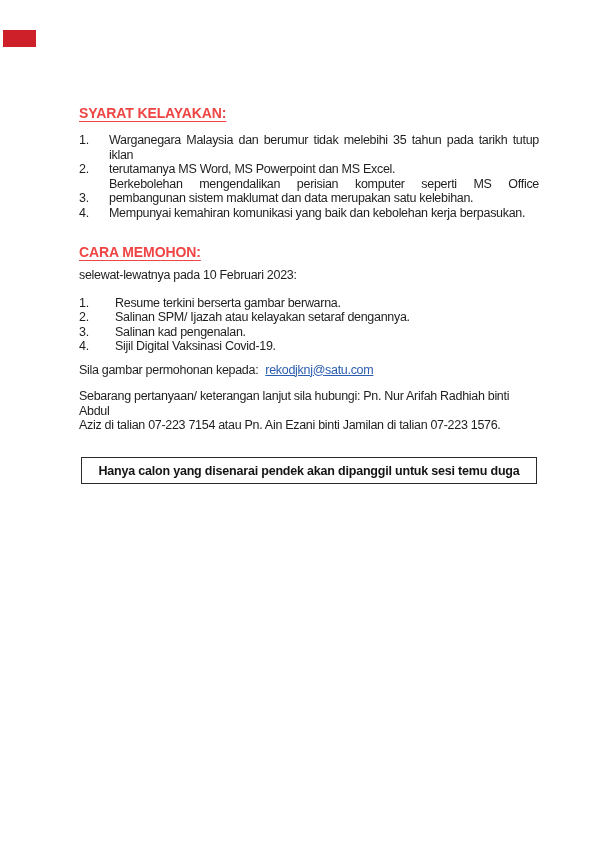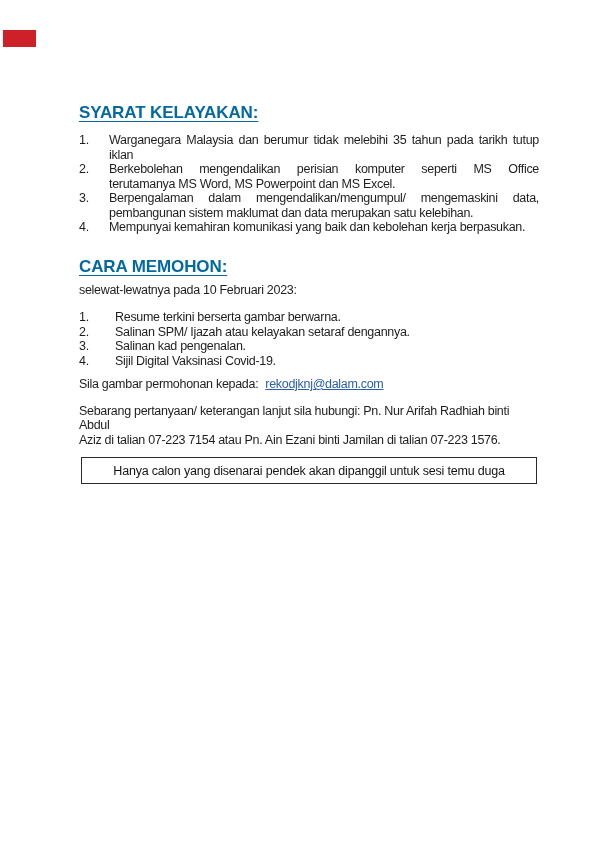--- a/index.html
+++ b/index.html
@@ -25,24 +25,24 @@
   .content {
     position: absolute;
     left: 79px;
     top: 0;
     width: 460px;
     padding-top: 105px;
     font-size: 12.5px;
     line-height: 14.5px;
   }
   .sec-title {
-    font-size: 17px;
+    font-size: 14px;
     line-height: 16px;
     font-weight: bold;
-    color: #0369a1;
+    color: #ef4444;
     text-decoration: underline;
     text-decoration-thickness: 1.3px;
     text-underline-offset: 2.5px;
     letter-spacing: -0.1px;
   }
   .sec-title.second { margin-top: 24px; }
   .list { margin-top: 12px; }
   .list2 { margin-top: 13px; }
   .row { display: flex; }
   .num { width: 30px; flex: 0 0 30px; }
@@ -66,21 +66,21 @@
     top: 457px;
     width: 456px;
     height: 27px;
     border: 1.5px solid #2a2a2a;
     display: flex;
     align-items: center;
     justify-content: center;
   }
   .notice-text {
     font-size: 12.5px;
-    font-weight: normal;
+    font-weight: bold;
     color: #141414;
     letter-spacing: -0.2px;
   }
 </style>
 </head>
 <body>
 
 <div class="page">
 
   <div class="red-mark"></div>
@@ -92,28 +92,27 @@
     <div class="list">
       <div class="row">
         <span class="num">1.</span>
         <span class="txt">
           <span class="ln jl">Warganegara Malaysia dan berumur tidak melebihi 35 tahun pada tarikh tutup iklan</span>
         </span>
       </div>
       <div class="row">
         <span class="num">2.</span>
         <span class="txt">
+          <span class="ln">terutamanya MS Word, MS Powerpoint dan MS Excel.</span>
           <span class="ln jl">Berkebolehan mengendalikan perisian komputer seperti MS Office</span>
-          <span class="ln">terutamanya MS Word, MS Powerpoint dan MS Excel.</span>
         </span>
       </div>
       <div class="row">
         <span class="num">3.</span>
         <span class="txt">
-          <span class="ln jl">Berpengalaman dalam mengendalikan/mengumpul/ mengemaskini data,</span>
           <span class="ln">pembangunan sistem maklumat dan data merupakan satu kelebihan.</span>
         </span>
       </div>
       <div class="row">
         <span class="num">4.</span>
         <span class="txt">
           <span class="ln">Mempunyai kemahiran komunikasi yang baik dan kebolehan kerja berpasukan.</span>
         </span>
       </div>
     </div>
@@ -145,21 +144,21 @@
       </div>
       <div class="row">
         <span class="num">4.</span>
         <span class="txt">
           <span class="ln">Sijil Digital Vaksinasi Covid-19.</span>
         </span>
       </div>
     </div>
 
     <div class="email-line">
-      <span>Sila gambar permohonan kepada:</span><a class="email-link">rekodjknj@dalam.com</a>
+      <span>Sila gambar permohonan kepada:</span><a class="email-link">rekodjknj@satu.com</a>
     </div>
 
     <div class="contact">
       <span class="ln">Sebarang pertanyaan/ keterangan lanjut sila hubungi: Pn. Nur Arifah Radhiah binti Abdul</span>
       <span class="ln">Aziz di talian 07-223 7154 atau Pn. Ain Ezani binti Jamilan di talian 07-223 1576.</span>
     </div>
 
   </div>
 
   <div class="notice-box">

